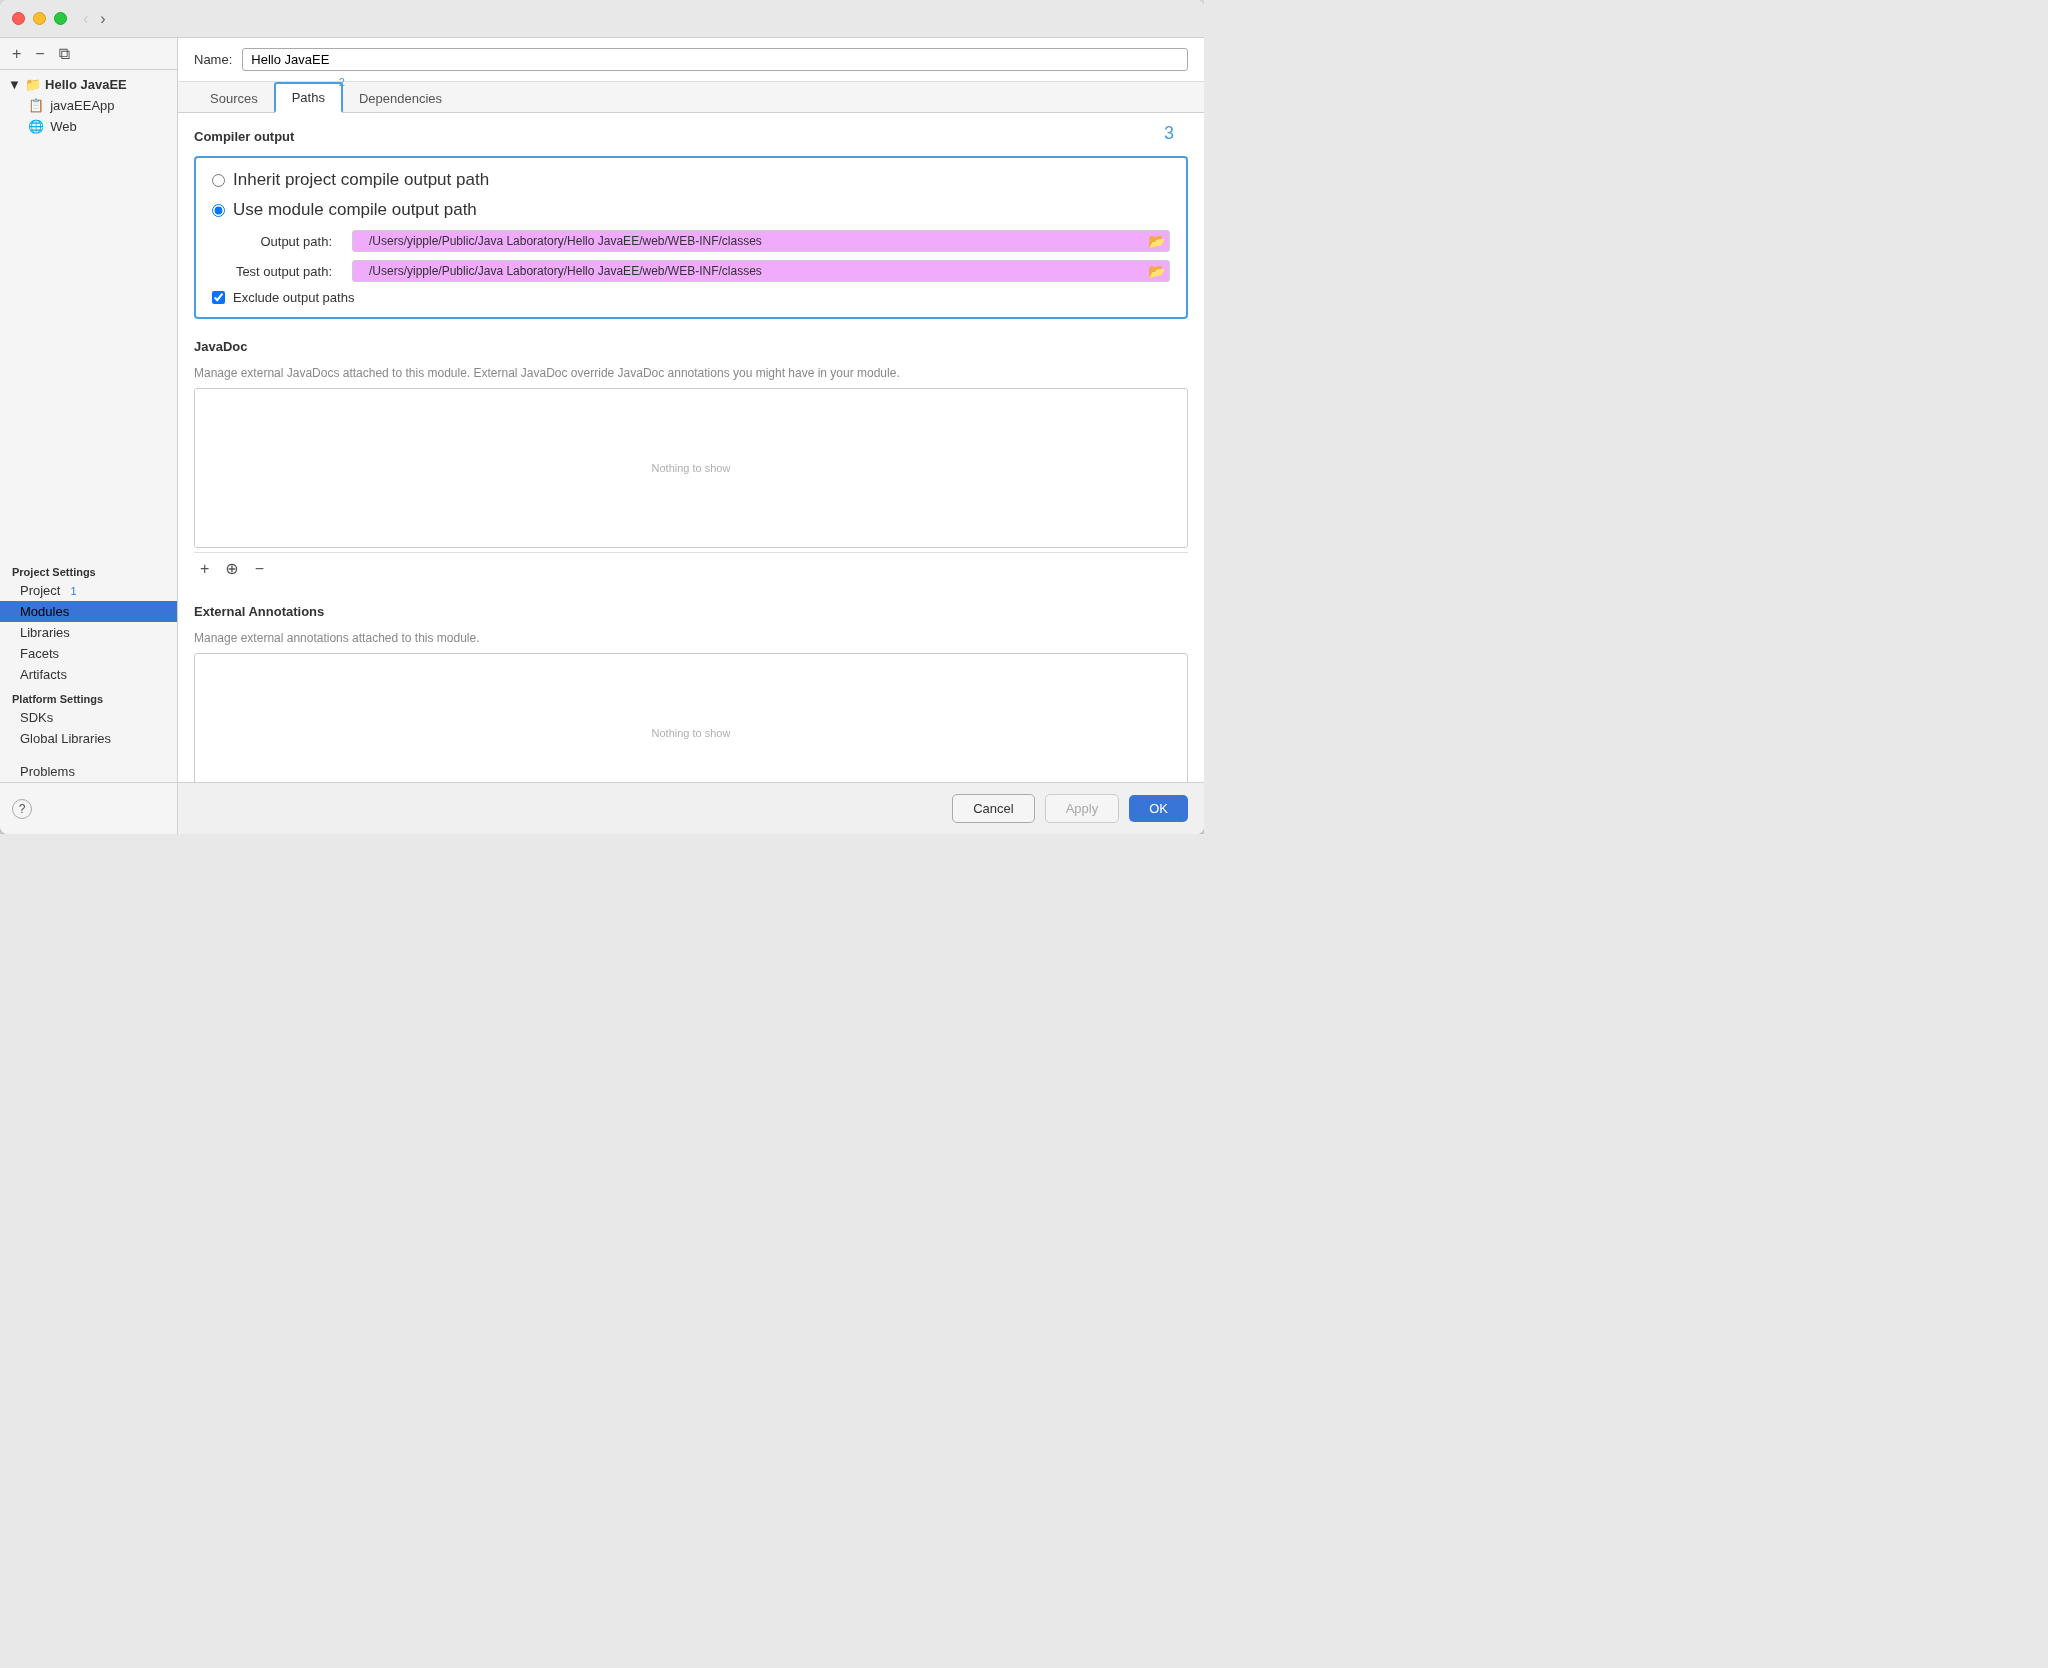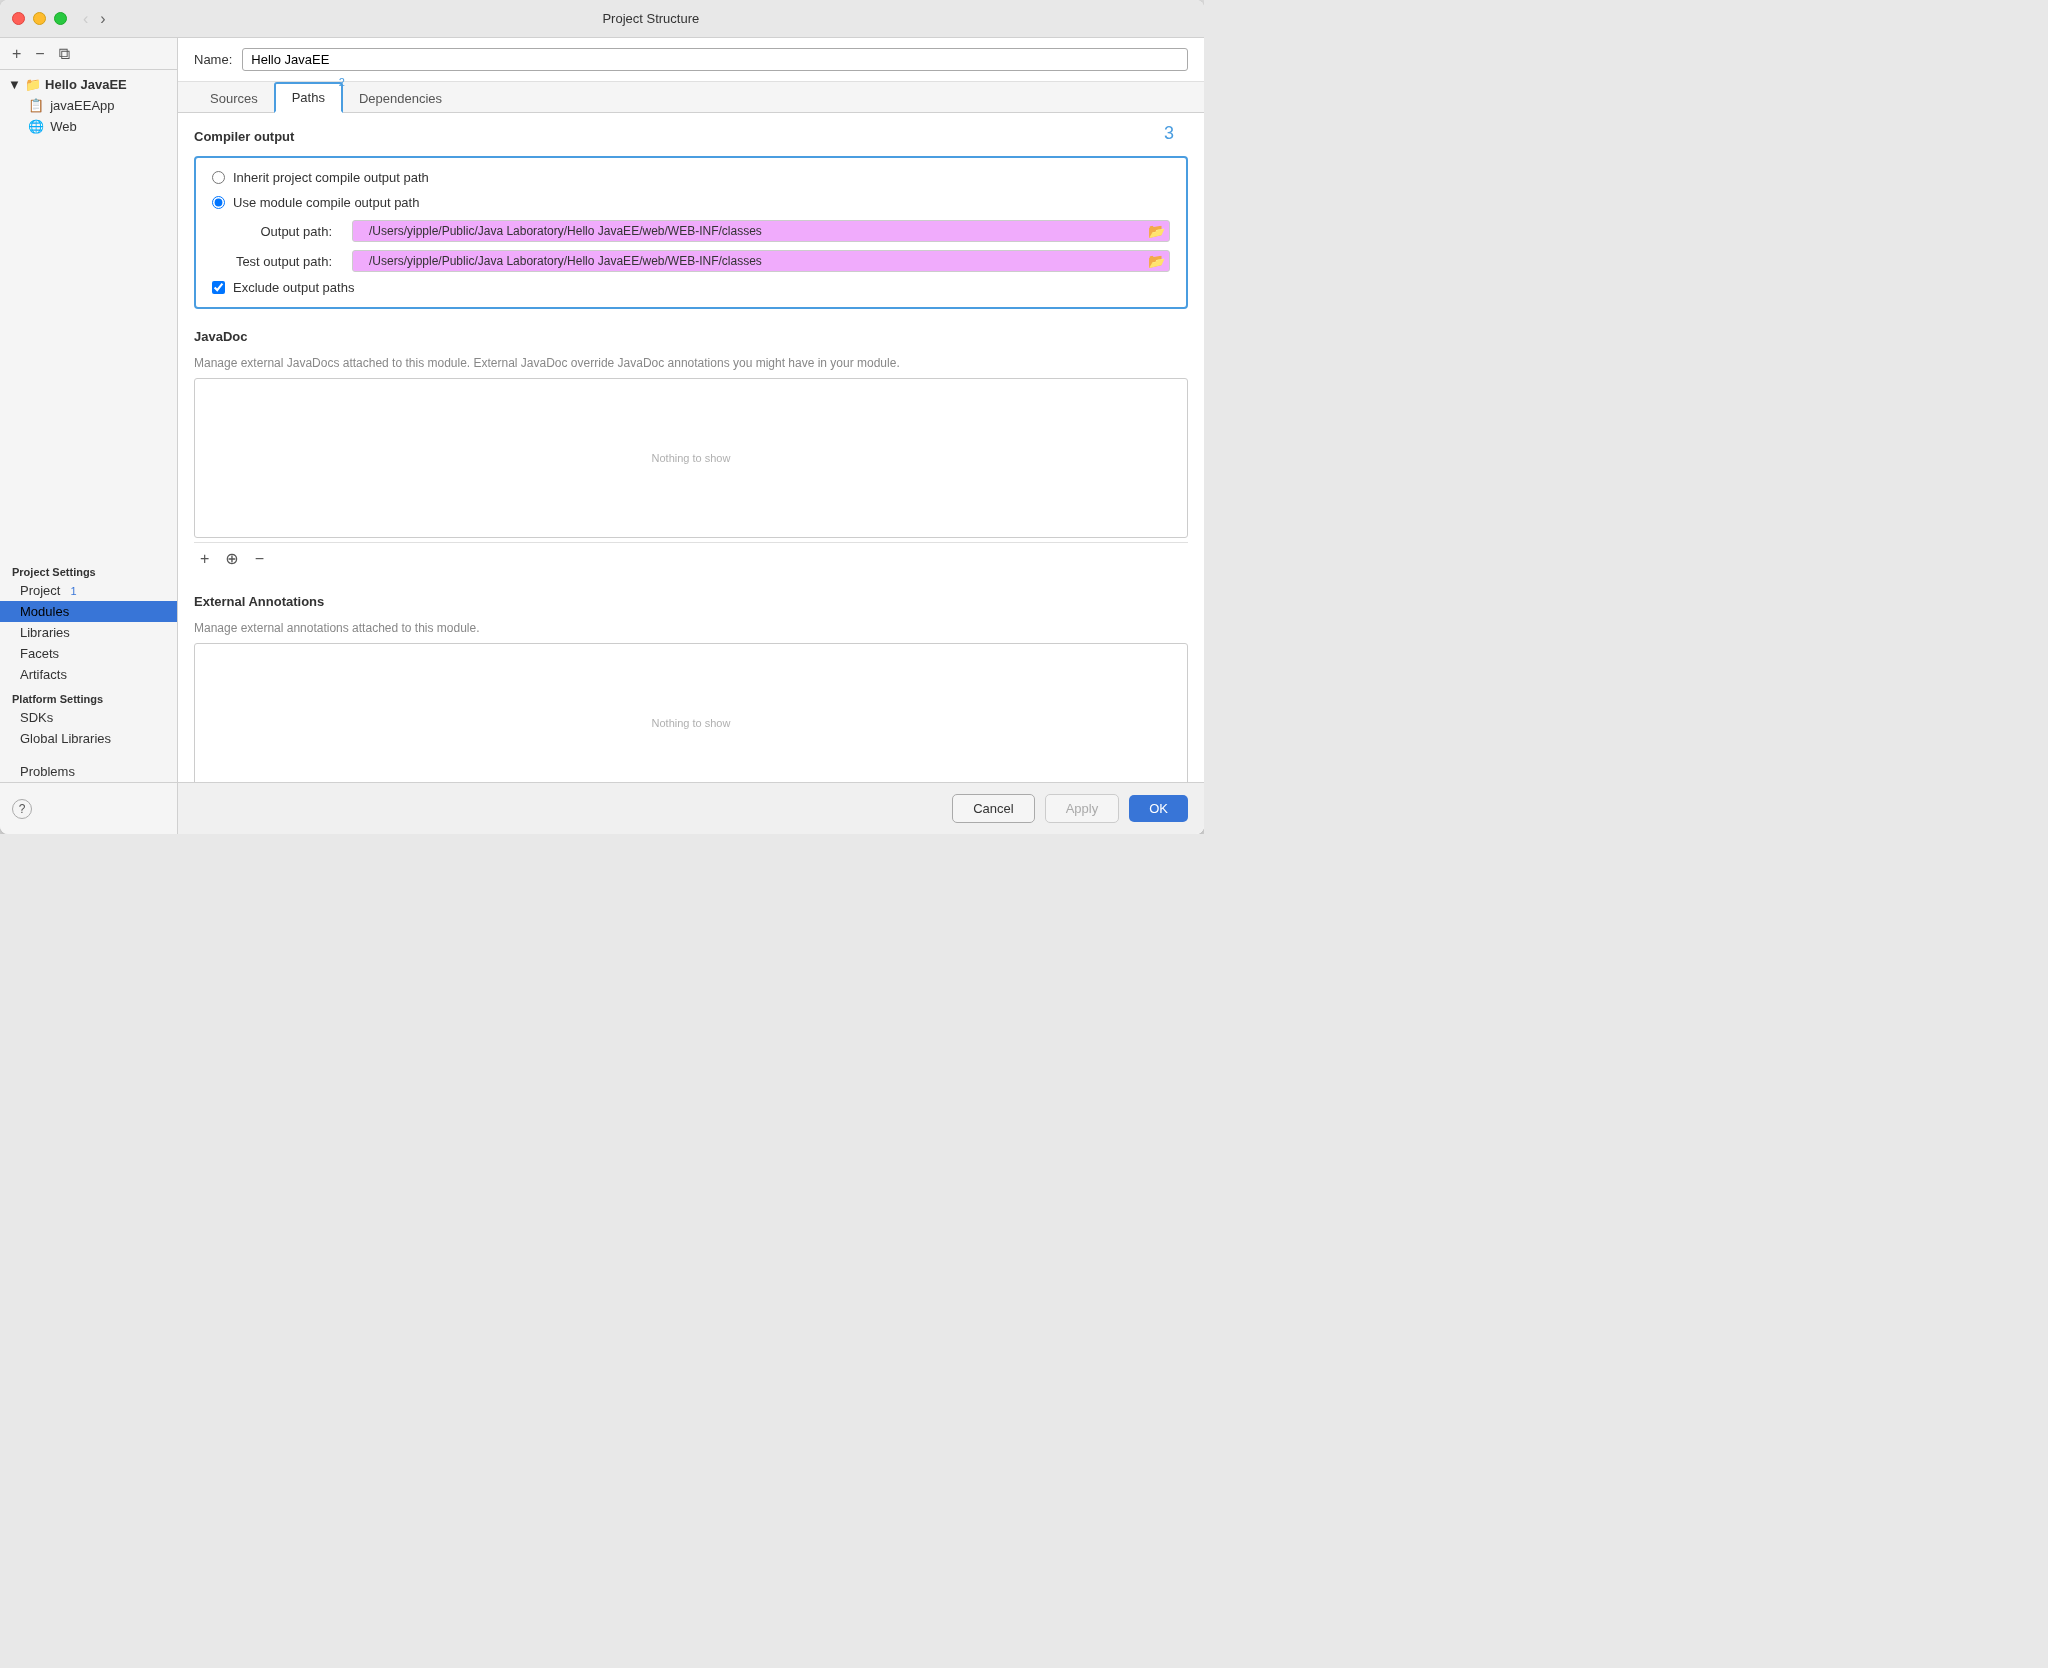--- a/index.html
+++ b/index.html
@@ -226,21 +226,21 @@
       padding: 12px 16px;
       margin-bottom: 20px;
     }
     .radio-row {
       display: flex;
       align-items: center;
       gap: 8px;
       margin-bottom: 10px;
     }
     .radio-input { cursor: pointer; }
-    .radio-label { font-size: 13px; color: #333; cursor: pointer; }
+    .radio-label { font-size: 17px; color: #333; cursor: pointer; }
     .path-row {
       display: flex;
       align-items: center;
       gap: 20px;
       margin-bottom: 8px;
     }
     .path-label {
       font-size: 13px;
       color: #333;
       min-width: 120px;
@@ -348,21 +348,20 @@
   <div class="titlebar">
     <div class="traffic-lights">
       <div class="traffic-light tl-close"></div>
       <div class="traffic-light tl-min"></div>
       <div class="traffic-light tl-max"></div>
     </div>
     <div class="nav-buttons">
       <button class="nav-btn" disabled="">‹</button>
       <button class="nav-btn">›</button>
     </div>
-    <div class="title-text">Project Structure</div>
   </div>
 
   <div class="main-content">
 
     <div class="sidebar">
 
       <div class="sidebar-toolbar">
         <button class="sidebar-tool-btn">+</button>
         <button class="sidebar-tool-btn">−</button>
         <button class="sidebar-tool-btn">⧉</button>

